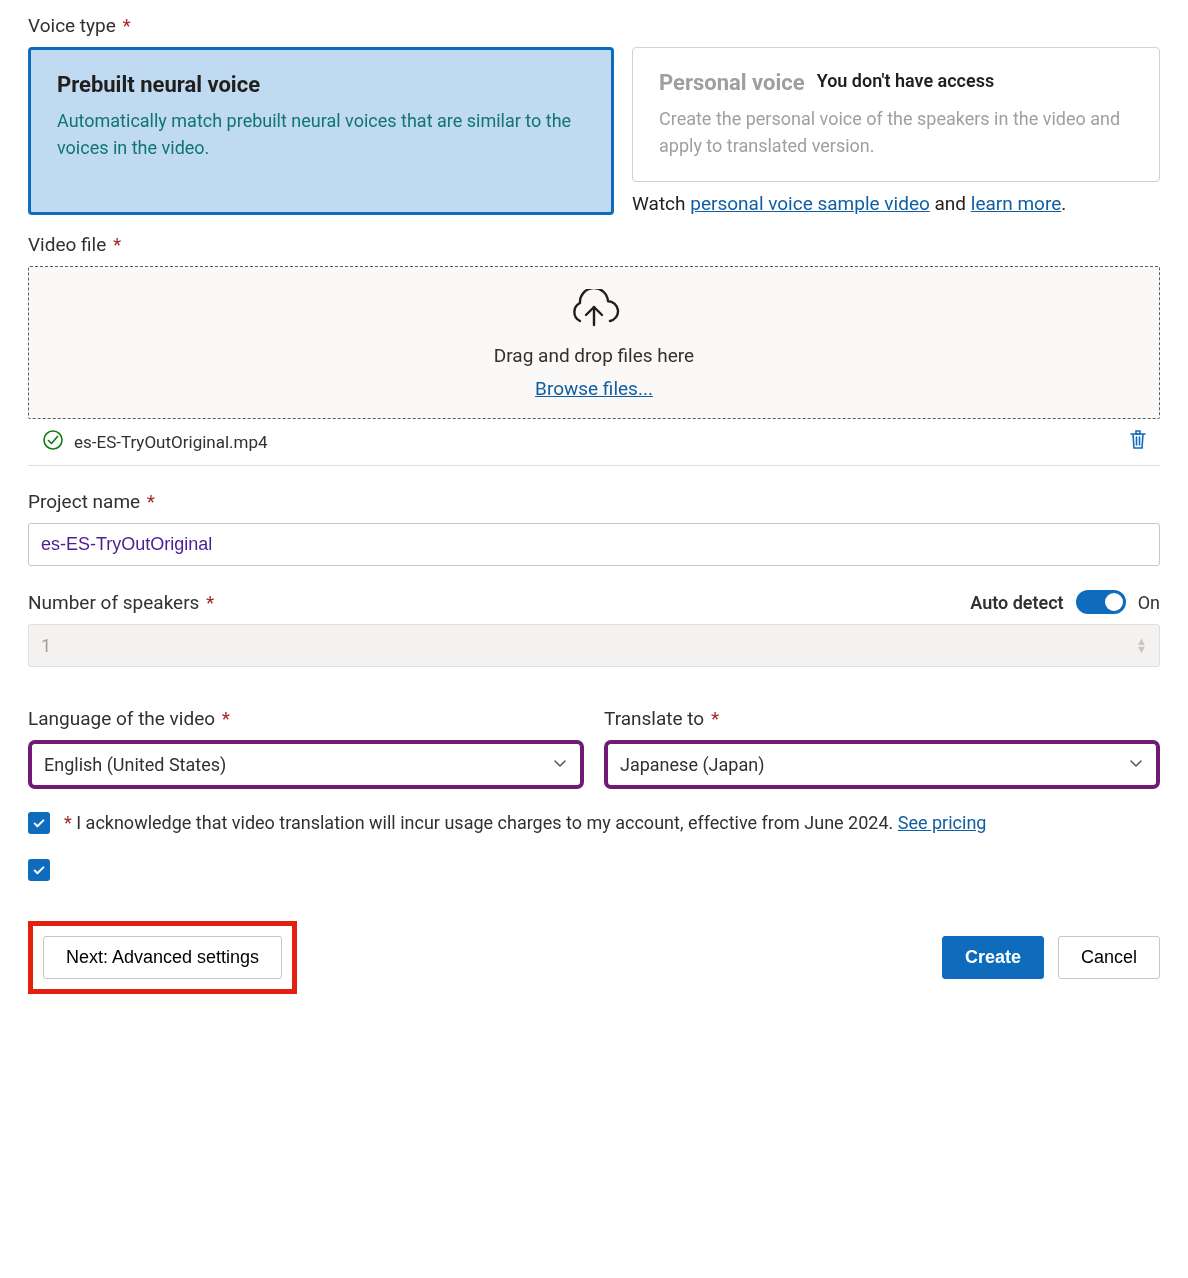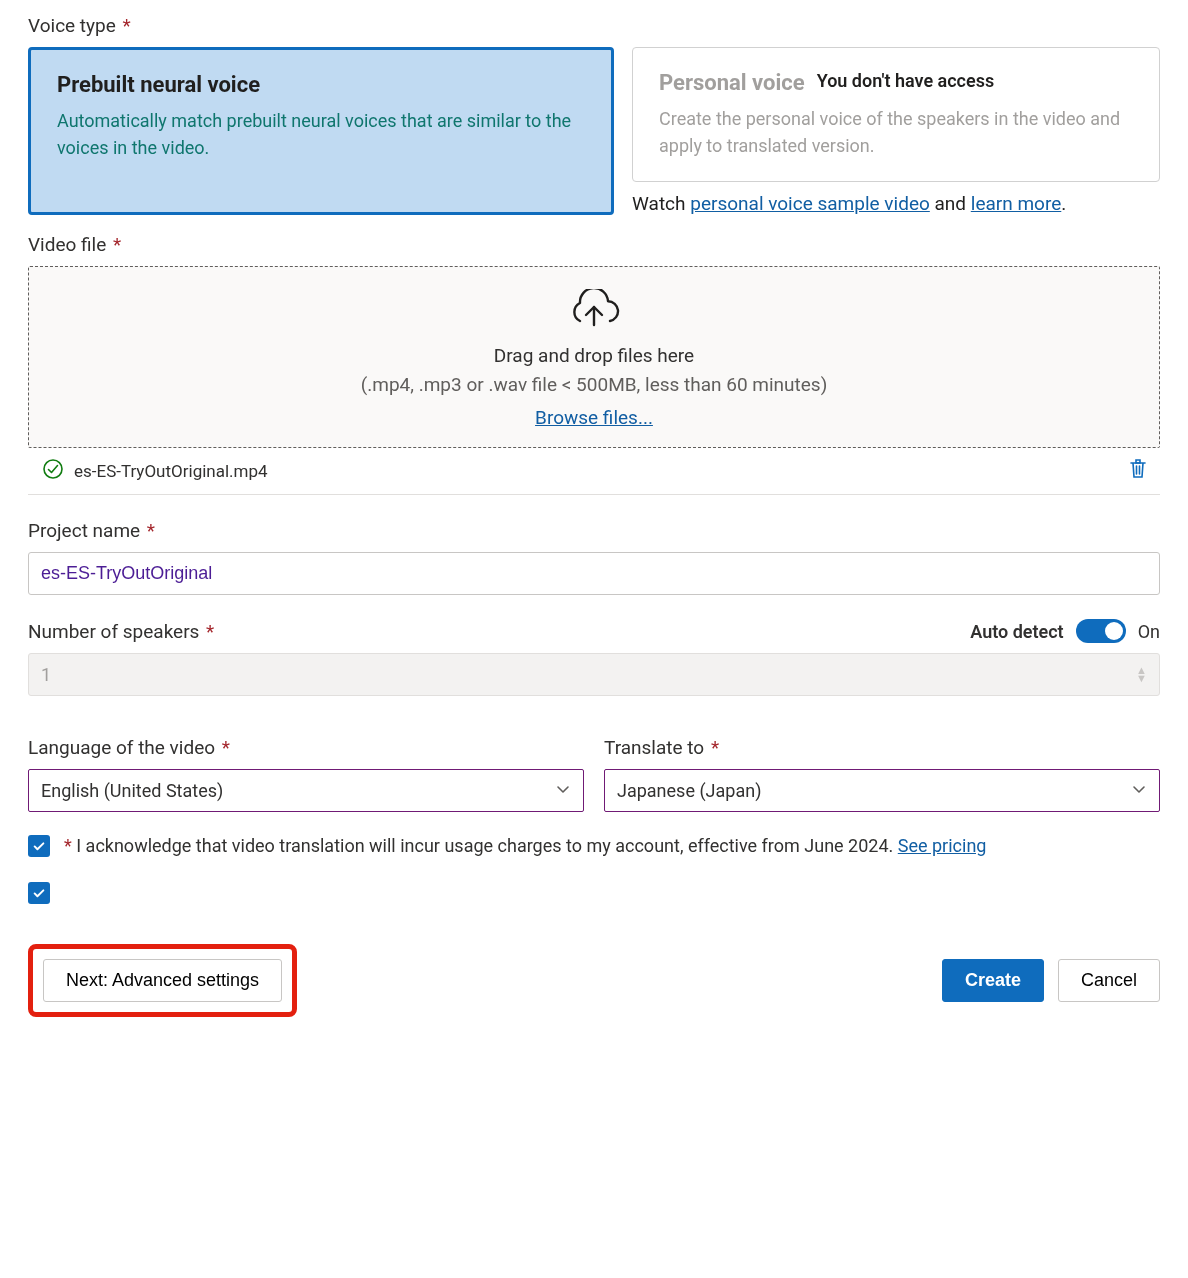--- a/index.html
+++ b/index.html
@@ -118,22 +118,22 @@
     justify-content:space-between;
     align-items:center;
   }
   .stepper-arrows {
     display:flex; flex-direction:column; line-height:8px; font-size:11px; color:#c8c6c4;
   }
   .two-col { display:flex; gap:20px; }
   .col { flex:1; }
   .select {
     width:100%;
-    border:1px solid #701a75;
-    border-radius:2px;
+    border:4px solid #701a75;
+    border-radius:7px;
     padding: 10px 12px;
     font-size: 18px;
     color:#323130;
     background:#fff;
     display:flex;
     justify-content:space-between;
     align-items:center;
   }
   .chev { color:#605e5c; }
   .check-row { display:flex; align-items:flex-start; gap:12px; font-size:18px; margin-top:20px; line-height:1.5; }
@@ -159,21 +159,21 @@
   }
   .btn.primary {
     background:#0f6cbd;
     border-color:#0f6cbd;
     color:#fff;
     font-weight:600;
   }
   .right-buttons { display:flex; gap:14px; }
   .highlight-box {
     border: 5px solid #e3200f;
-    border-radius: 8px;
+    border-radius: 0;
     padding: 10px 10px;
     display:inline-block;
   }
   .spacer-24 { height:24px; }
   .spacer-16 { height:16px; }
 </style>
 </head>
 <body>
 
 
@@ -211,21 +211,20 @@
 </div>
 <div class="dropzone">
   <div>
     <svg width="56" height="44" viewBox="0 0 56 44" fill="none" stroke="#201f1e" stroke-width="2.4">
       <path d="M44 32a10 10 0 0 0-2-19.8A14 14 0 0 0 14 14a10 10 0 0 0 0 18" stroke-linecap="round" stroke-linejoin="round"></path>
       <path d="M28 36V18" stroke-linecap="round"></path>
       <path d="M20 26l8-8 8 8" stroke-linecap="round" stroke-linejoin="round"></path>
     </svg>
   </div>
   <div style="margin-top:6px;">Drag and drop files here</div>
-  <div class="hint">(.mp4, .mp3 or .wav file &lt; 500MB, less than 60 minutes)</div>
   <div class="browse"><a href="#" class="ms-link">Browse files...</a></div>
 </div>
 
 <div class="file-row">
   <div class="file-left">
     <span>
       <svg width="22" height="22" viewBox="0 0 22 22" fill="none" stroke="#107c10" stroke-width="1.6">
         <circle cx="11" cy="11" r="9"></circle>
         <path d="M6.5 11.5l3 3 6-7" stroke-linecap="round" stroke-linejoin="round"></path>
       </svg>

